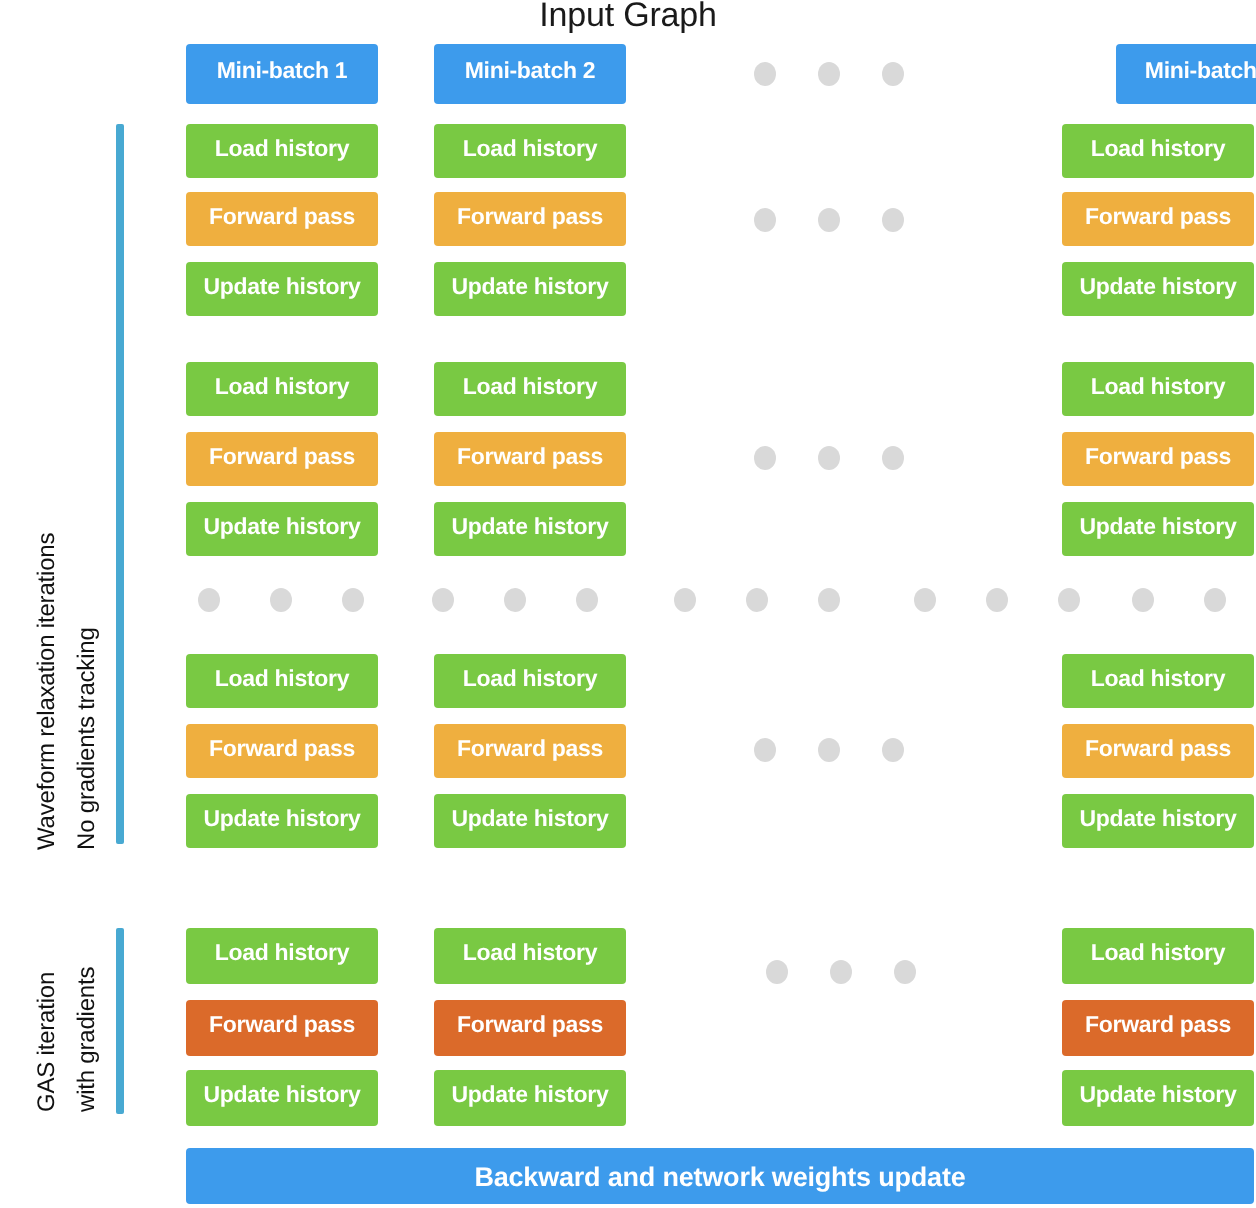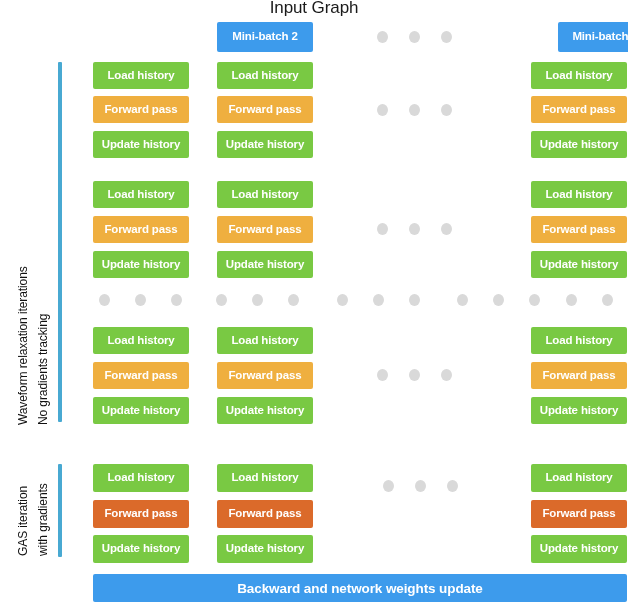--- a/index.html
+++ b/index.html
@@ -108,20 +108,21 @@
 
   <div class="side-label" style="left:16px; top:425px;">Waveform relaxation iterations</div>
   <div class="side-label" style="left:36px; top:425px;">No gradients tracking</div>
 
   <div class="side-label" style="left:16px; top:556px;">GAS iteration</div>
   <div class="side-label" style="left:36px; top:556px;">with gradients</div>
 
   <div class="vbar" style="left:58px; top:62px; height:360px;"></div>
   <div class="vbar" style="left:58px; top:464px; height:93px;"></div>
 
+  <div class="box blue" style="left:93px; top:22px; width:96px; height:30px;">Mini-batch 1</div>
   <div class="box blue" style="left:217px; top:22px; width:96px; height:30px;text-align:right;">Mini-batch 2</div>
   <div class="box blue" style="left:558px; top:22px; width:96px; height:30px;">Mini-batch N</div>
 
   <div class="dot" style="left:377px; top:31px;"></div>
   <div class="dot" style="left:409px; top:31px;"></div>
   <div class="dot" style="left:441px; top:31px;"></div>
 
   <div class="box green" style="left:93px; top:62px; width:96px; height:27px;">Load history</div>
   <div class="box orange" style="left:93px; top:96px; width:96px; height:27px;">Forward pass</div>
   <div class="box green" style="left:93px; top:131px; width:96px; height:27px;">Update history</div>

